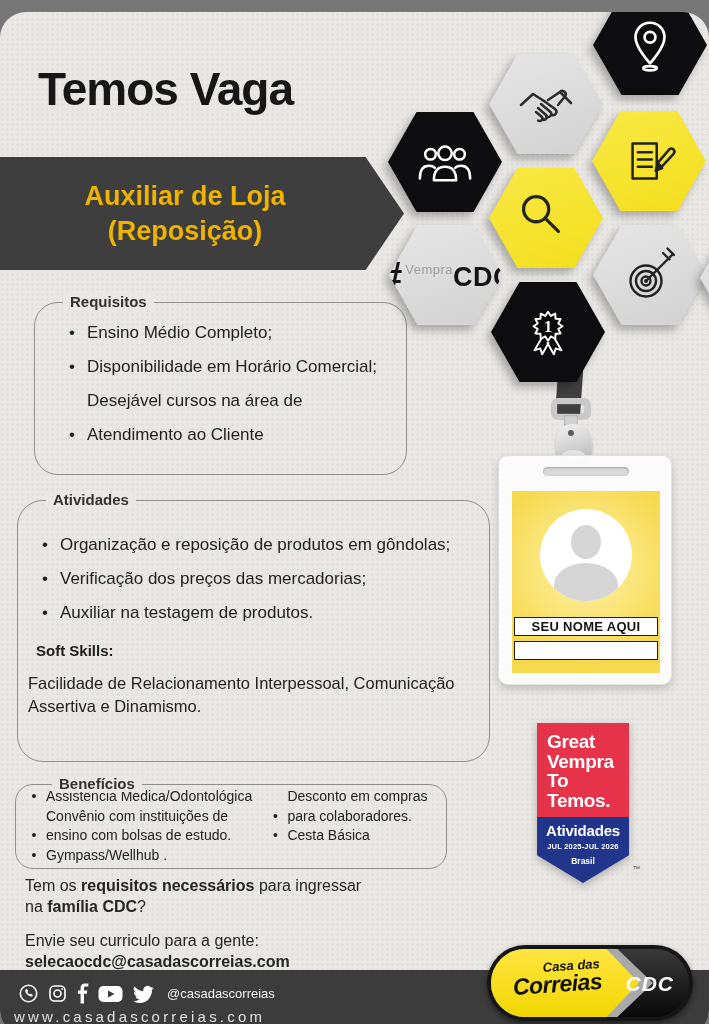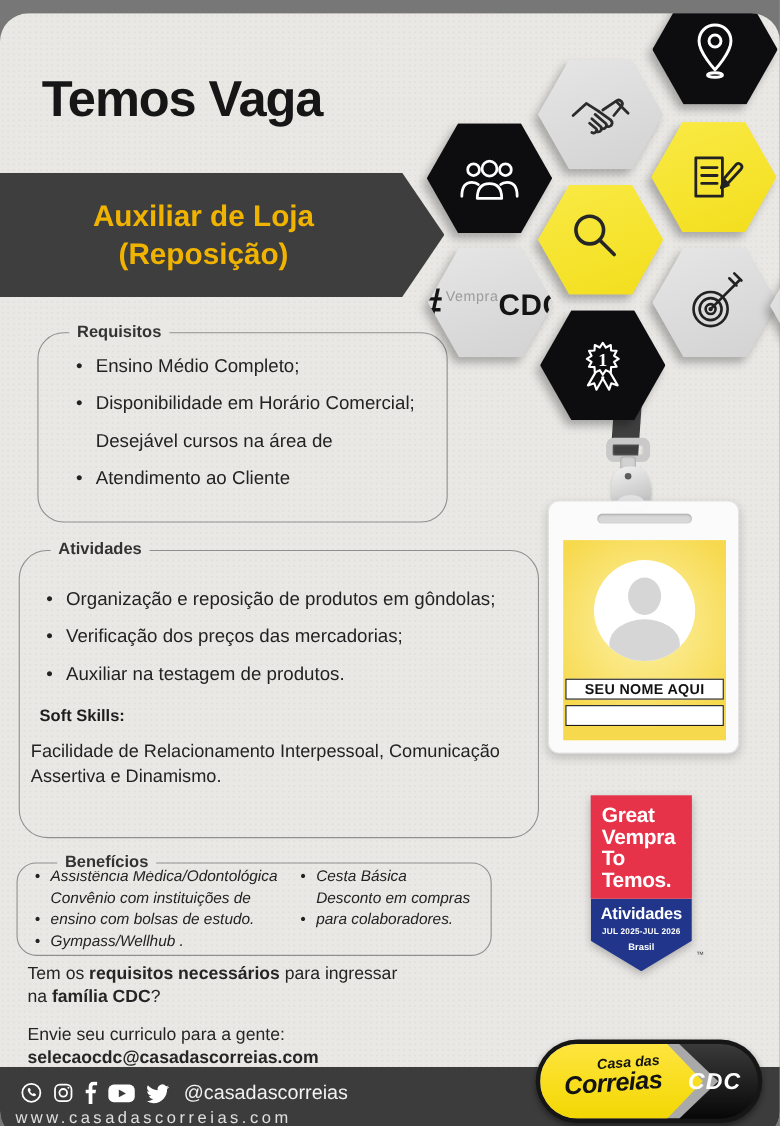--- a/index.html
+++ b/index.html
@@ -90,31 +90,31 @@
   .box-requisitos .blist{padding:13px 6px 0 22px;}
   .box-requisitos .bitem > span:last-child{max-width:312px;}
   .box-atividades{left:17px;top:488px;width:473px;height:262px;border-radius:26px;}
   .box-atividades .blist{padding:27px 4px 0 12px;}
   .softskills-h{margin:12px 0 0 18px;font-size:15px;font-weight:700;color:#1d1d1d;}
   .softskills-t{margin:13px 6px 0 10px;font-size:16.5px;color:var(--text-dark);line-height:23px;}
   .box-beneficios{left:15px;top:772px;width:432px;height:85px;border-radius:18px;}
   .box-beneficios .cols{display:flex;padding:2px 2px 0 6px;}
   .box-beneficios .colL{width:262px;}
   .box-beneficios .colR{width:196px;}
-  .box-beneficios .bitem{font-size:14px;line-height:19.5px;font-style:italic;}
+  .box-beneficios .bitem{font-size:14px;line-height:19.5px;}
   .box-beneficios .bitem .dot{width:24px;}
   
   .cta{position:absolute;left:25px;top:863px;width:350px;font-size:16px;line-height:21px;color:#252525;}
   .cta .b{font-weight:700;}
   .cta p + p{margin-top:13px;}
   
   .footer{position:absolute;left:0;top:958px;width:709px;height:66px;background:var(--footer);z-index:5;}
   .social{position:absolute;left:18px;top:13px;display:flex;align-items:center;gap:8px;}
   .social svg{display:block;}
-  .handle{font-size:18px;color:#f2f2f2;margin-left:5px;}
+  .handle{font-size:13px;color:#f2f2f2;margin-left:5px;}
   .website{position:absolute;left:14px;top:38px;font-size:15px;letter-spacing:3.2px;color:#e0e0e0;}
   
   .logo{position:absolute;left:487px;top:933px;width:206px;height:76px;background:#161616;
         border-radius:38px;z-index:6;box-shadow:0 3px 6px rgba(0,0,0,0.45);}
   .logo-inner{position:absolute;left:4px;top:4px;width:198px;height:68px;border-radius:34px;
               overflow:hidden;background:linear-gradient(180deg,#3a3a3a,#070707);}
   .logo-chev{position:absolute;left:0;top:0;width:162px;height:68px;background:#a9a9a9;
              clip-path:polygon(0 0,78% 0,100% 50%,78% 100%,0 100%);}
   .logo-yellow{position:absolute;left:0;top:0;width:148px;height:68px;
                background:linear-gradient(180deg,#ffe53e,var(--logo-yellow));
@@ -320,25 +320,25 @@
             <span>Convênio com instituições de ensino com bolsas de estudo.</span>
           </li>
         <li class="bitem">
             <span class="dot"></span>
             <span>Gympass/Wellhub .</span>
           </li>
       </ul>
       <ul class="blist colR">
         <li class="bitem">
             <span class="dot"></span>
-            <span>Cesta Básica</span>
+            <span>Desconto em compras para colaboradores.</span>
           </li>
         <li class="bitem">
             <span class="dot"></span>
-            <span>Desconto em compras para colaboradores.</span>
+            <span>Cesta Básica</span>
           </li>
       </ul>
     </div>
   </div>
 
   <div class="gptw">
     <div class="red">
       <span>Great</span>
       <span>Vempra</span>
       <span>To</span>

